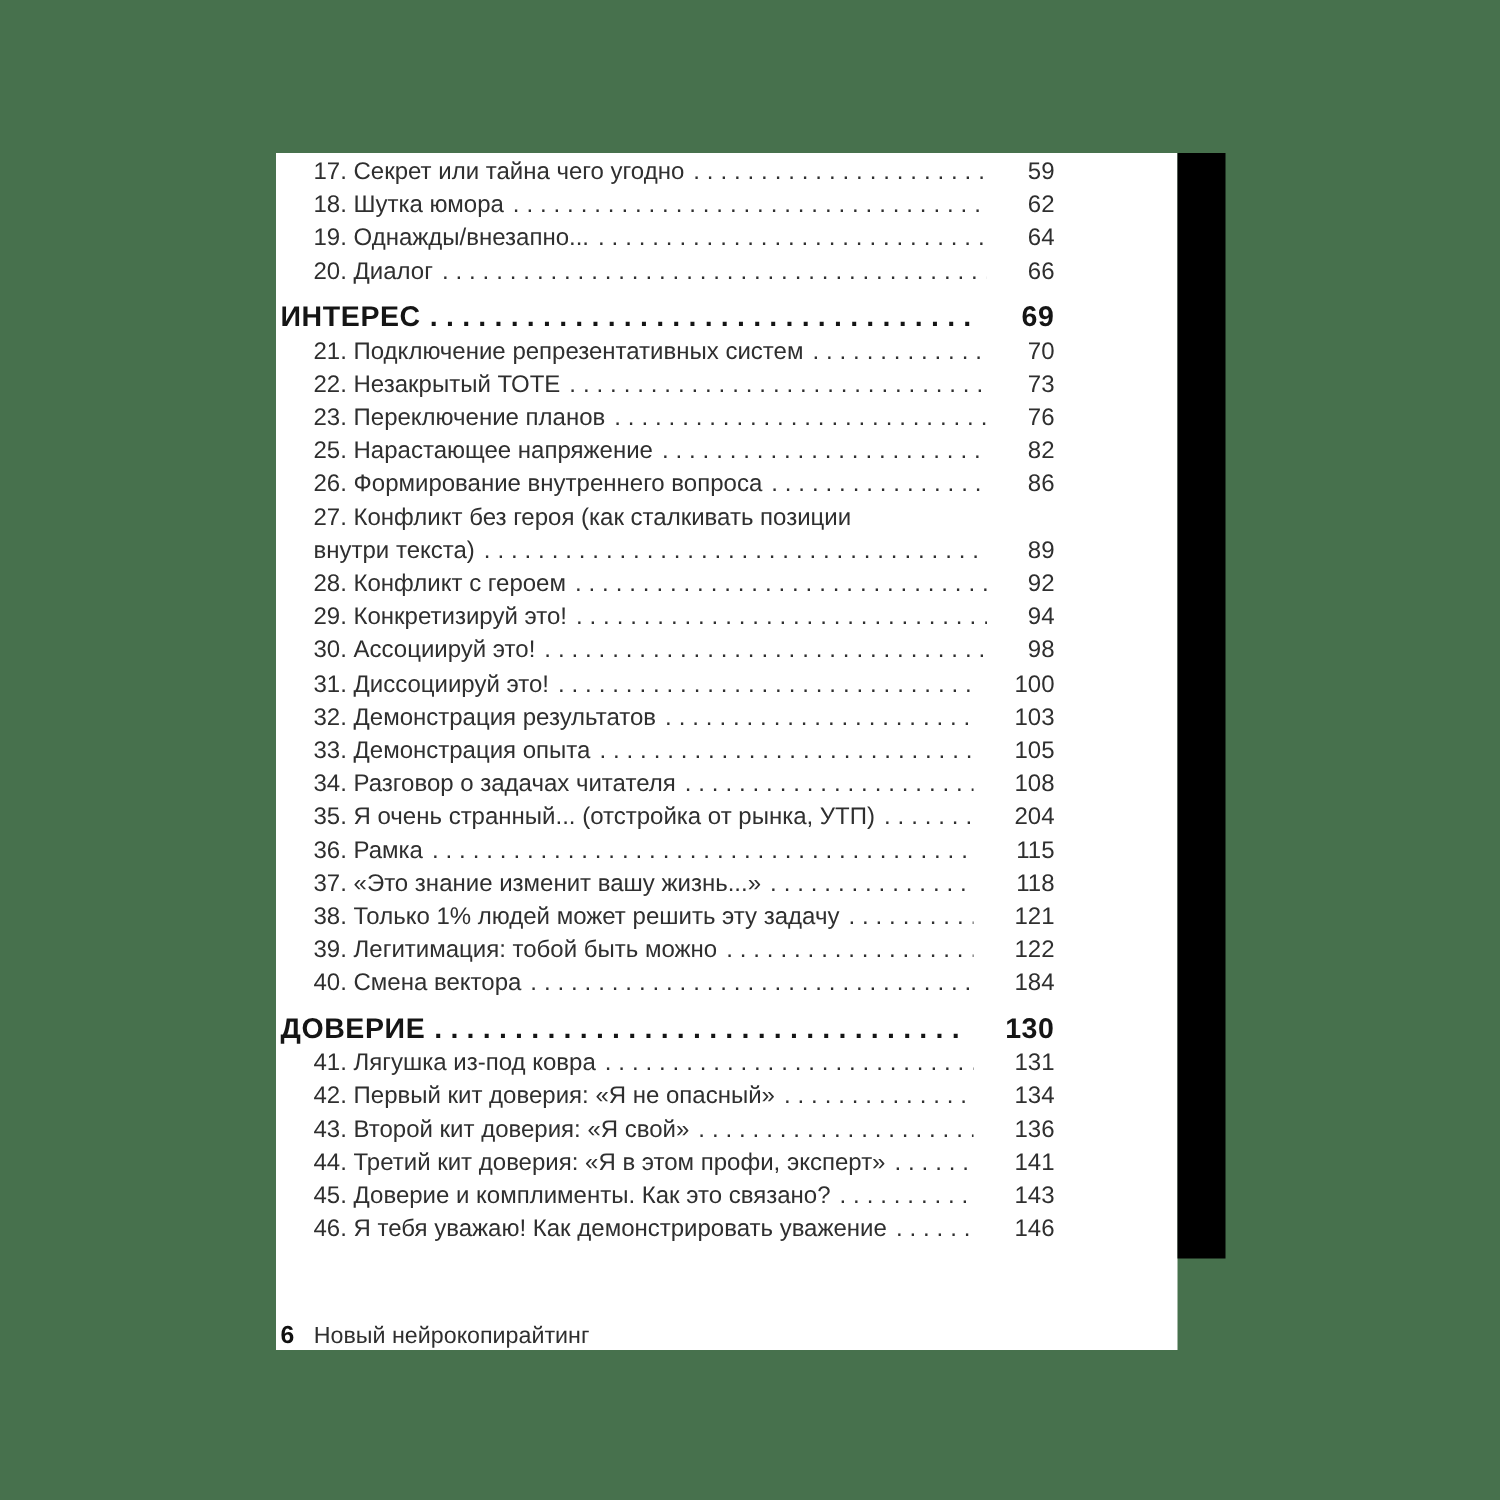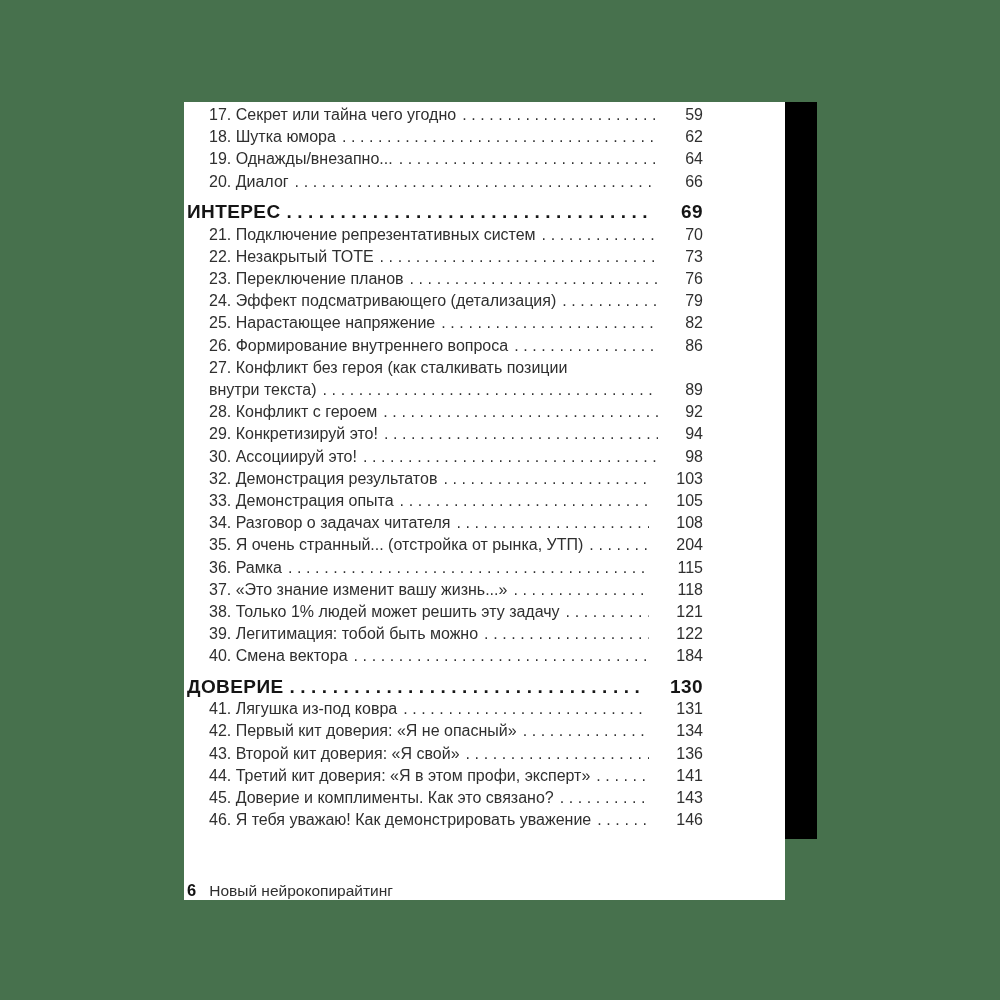--- a/index.html
+++ b/index.html
@@ -93,25 +93,20 @@
           <span class="label">22. Незакрытый ТОТЕ</span>
           <span class="leader"></span>
           <span class="pnum">73</span>
         </div>
         <div class="row entry">
           <span class="label">23. Переключение планов</span>
           <span class="leader"></span>
           <span class="pnum">76</span>
         </div>
         <div class="row entry">
-          <span class="label">24. Эффект подсматривающего (детализация)</span>
-          <span class="leader"></span>
-          <span class="pnum">79</span>
-        </div>
-        <div class="row entry">
           <span class="label">25. Нарастающее напряжение</span>
           <span class="leader"></span>
           <span class="pnum">82</span>
         </div>
         <div class="row entry">
           <span class="label">26. Формирование внутреннего вопроса</span>
           <span class="leader"></span>
           <span class="pnum">86</span>
         </div>
         <div class="row entry">
@@ -129,20 +124,25 @@
         </div>
         <div class="row entry">
           <span class="label">29. Конкретизируй это!</span>
           <span class="leader"></span>
           <span class="pnum">94</span>
         </div>
         <div class="row entry">
           <span class="label">30. Ассоциируй это!</span>
           <span class="leader"></span>
           <span class="pnum">98</span>
+        </div>
+        <div class="row entry">
+          <span class="label">31. Диссоциируй это!</span>
+          <span class="leader"></span>
+          <span class="pnum">100</span>
         </div>
         <div class="row entry">
           <span class="label">32. Демонстрация результатов</span>
           <span class="leader"></span>
           <span class="pnum">103</span>
         </div>
         <div class="row entry">
           <span class="label">33. Демонстрация опыта</span>
           <span class="leader"></span>
           <span class="pnum">105</span>

